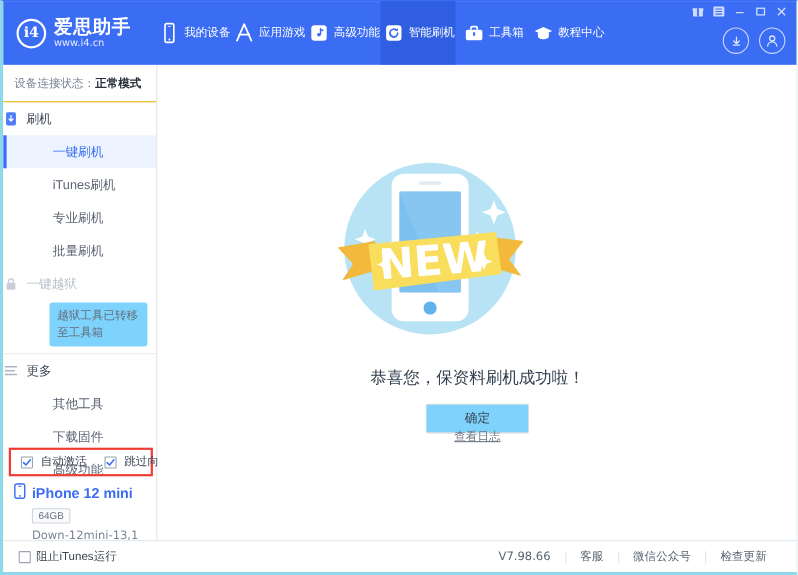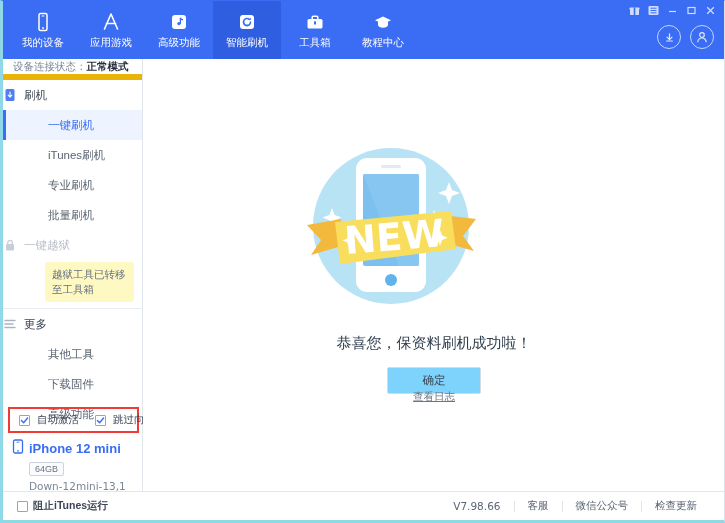--- a/index.html
+++ b/index.html
@@ -44,21 +44,21 @@
     letter-spacing: 0.5px;
   }
   .brand-url {
     color: #e4ecff; font-size: 9px; margin-top: 3px;
     font-family: "DejaVu Sans", sans-serif;
   }
 
   .navbar { display: flex; align-items: stretch; padding-left: 6px; }
   .nav-item {
     width: 68px; height: 58px;
-    display: flex; flex-direction: column;
+    display: flex; flex-direction: row;
     align-items: center; justify-content: center;
     gap: 3px; cursor: pointer;
   }
   .nav-item.active { background: #2f5fe0; }
   .nav-label { color: #ffffff; font-size: 10.5px; white-space: nowrap; }
   .nav-icon { width: 22px; height: 22px; position: relative; }
   .nav-icon svg { display: block; }
 
   .winbtns {
     position: absolute; right: 8px; top: 3px;
@@ -81,23 +81,23 @@
   }
 
   
   .sidebar {
     position: absolute; left: 0; top: 58px;
     width: 140px; height: 432px;
     background: #ffffff;
     border-right: 1px solid #e2e7ee;
   }
   .status-row {
-    height: 21px; display: flex; align-items: center;
+    height: 34px; display: flex; align-items: center;
     padding-left: 10px;
-    border-bottom: 6px solid #eab308;
+    border-bottom: 1px solid #eab308;
     font-size: 10.5px; color: #7a8694;
     white-space: nowrap;
   }
   .status-row b { color: #262f3a; font-weight: bold; }
 
   .grp-head {
     height: 30px; display: flex; align-items: center;
     gap: 7px;
     font-size: 11.5px; color: #3c4654;
   }
@@ -112,21 +112,21 @@
   .sb-item.active {
     background: #edf3ff; color: #3a6cf4;
   }
   .sb-item.active::before {
     content: ""; position: absolute; left: 0; top: 0;
     width: 3px; height: 100%; background: #3a6cf4;
   }
 
   .tooltip-box {
     margin: 2px 8px 4px 42px;
-    background: #fef9c3;
+    background: #7dd3fc;
     border-radius: 3px;
     padding: 5px 7px;
     font-size: 10.5px; color: #646e7c; line-height: 1.45;
   }
 
   .sb-divider {
     height: 1px; background: #e8ecf2;
     margin: 6px 0 0 0;
   }
 
@@ -201,37 +201,43 @@
     position: absolute; left: 0; top: 490px;
     width: 721px; height: 29px;
     background: #ffffff;
     border-top: 1px solid #e2e7ee;
     display: flex; align-items: center;
   }
   .foot-left {
     display: flex; align-items: center; gap: 5px;
     padding-left: 14px; font-size: 10.5px; color: #3c4654;
     cursor: pointer;
-    font-weight: bold;
   }
   .foot-right {
     margin-left: auto; display: flex; align-items: center;
     padding-right: 14px; font-size: 10.5px; color: #5a6472;
   }
   .foot-right span.lk { padding: 0 13px; cursor: pointer; }
   .foot-right span.ver { padding: 0 13px; font-family: "DejaVu Sans", sans-serif; }
   .vbar { width: 1px; height: 11px; background: #dfe4ea; }
 </style>
 </head>
 <body>
 
 <div id="app">
 
   <div class="header">
 
+    <div class="brand">
+      <div class="logo-circle">i4</div>
+      <div class="brand-text">
+        <div class="brand-name">爱思助手</div>
+        <div class="brand-url">www.i4.cn</div>
+      </div>
+    </div>
 
     <div class="navbar">
 
       <div class="nav-item">
         <span class="nav-icon">
           <svg width="22" height="22" viewBox="0 0 22 22">
               <rect x="7" y="2.5" width="8" height="17" rx="1.6" fill="none" stroke="#fff" stroke-width="1.5"></rect>
               <circle cx="11" cy="17" r="0.9" fill="#fff"></circle>
               <rect x="9.5" y="4.6" width="3" height="0.8" rx="0.4" fill="#fff"></rect>
             </svg>

